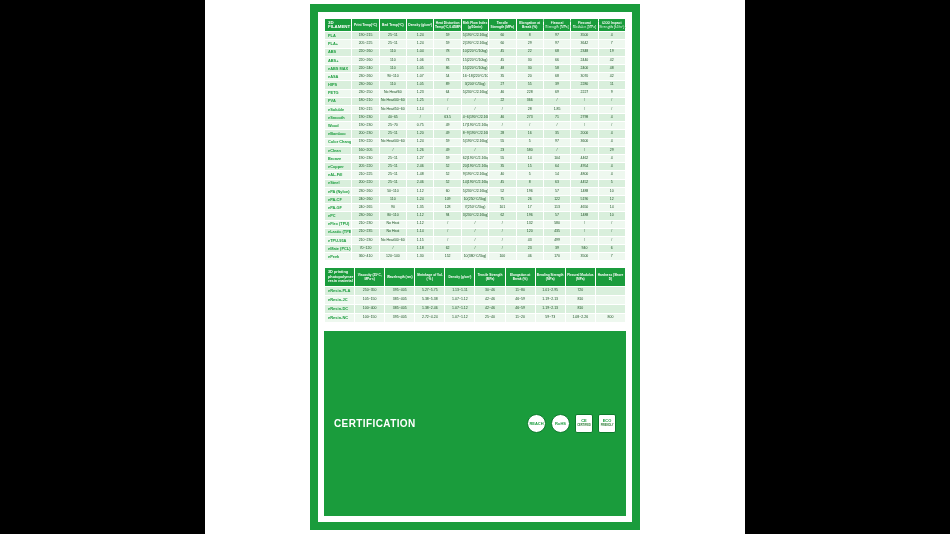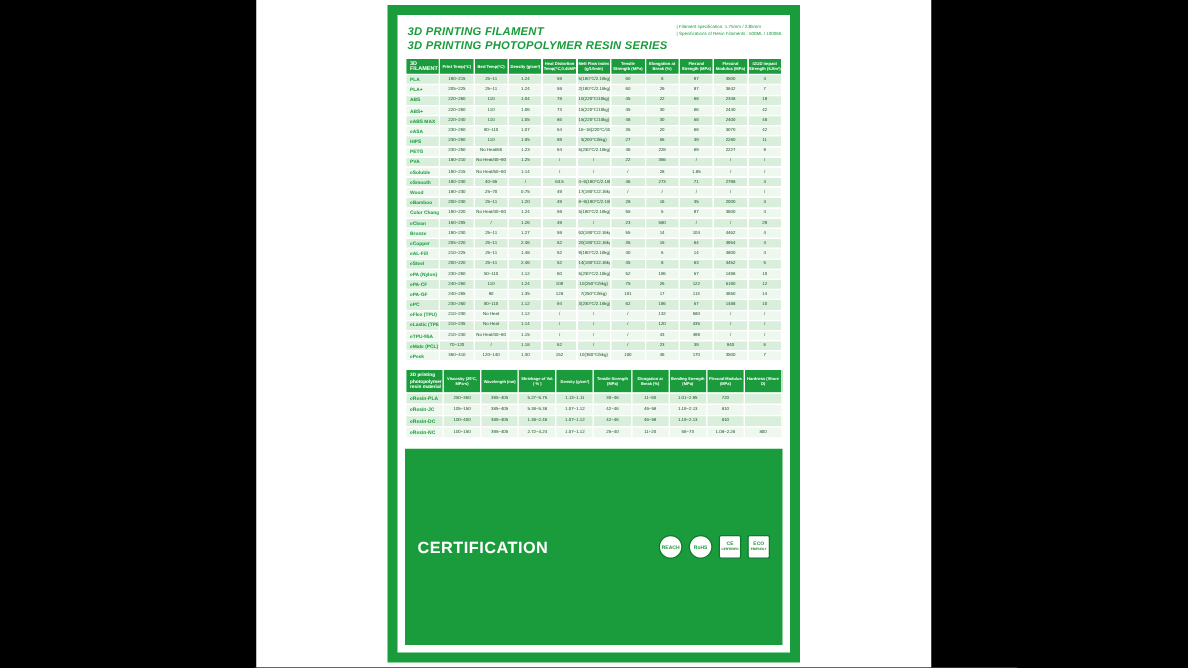--- a/index.html
+++ b/index.html
@@ -27,39 +27,35 @@
   .resin-table td,.resin-table th{font-size:3.5px;line-height:5.6px;padding:1.2px 1px;text-align:center;
       color:#184f20;border:0.4px solid #fff;white-space:nowrap;}
   .resin-table thead th{background:#1a9c3c;color:#fff;font-weight:bold;font-size:3.2px;line-height:4.4px;
       white-space:normal;padding:2px 1px;vertical-align:middle;}
   .resin-table thead th.first{text-align:left;padding-left:3px;font-size:3.8px;}
   .resin-table td.name{text-align:left;padding-left:3px;color:#1a9c3c;font-weight:bold;font-size:4px;}
   .resin-table tbody tr:nth-child(odd){background:#d9efdc;}
   .resin-table tbody tr:nth-child(even){background:#eef8ef;}
   .cert{margin-top:8px;background:#1a9c3c;flex:1;min-height:44px;display:flex;align-items:center;
         justify-content:space-between;padding:0 10px;}
-  .cert .label{color:#fff;font-weight:bold;font-size:13px;letter-spacing:.4px;}
+  .cert .label{color:#fff;font-weight:bold;font-size:10px;letter-spacing:.4px;}
   .badges{display:flex;gap:5px;align-items:center;}
   .badge{width:17px;height:17px;border-radius:50%;background:#fff;display:flex;align-items:center;
          justify-content:center;font-size:4px;font-weight:bold;color:#1a9c3c;border:1px solid #0d7a2c;}
   .badge.sq{border-radius:2px;width:16px;height:17px;flex-direction:column;line-height:5px;}
   .badge small{font-size:2.6px;display:block;color:#2a7a33;}
 </style>
 </head>
 <body>
 
 <div class="stage">
   <div class="white-bg"></div>
   <div class="poster">
     <div class="inner">
 
-      <div class="titles">
-        <div class="t1">3D PRINTING FILAMENT</div>
-        <div class="t2">3D PRINTING PHOTOPOLYMER RESIN SERIES</div>
-      </div>
       <div class="spec">
         <div>| Filament specification:  1.75mm / 2.85mm</div>
         <div>| Specifications of Resin Filaments :  500ML / 1000ML</div>
       </div>
 
       <table class="main-table">
         <thead>
             <tr id="fil-head">
               <th class="first">3D FILAMENT</th>
               <th>Print Temp(°C)</th>

